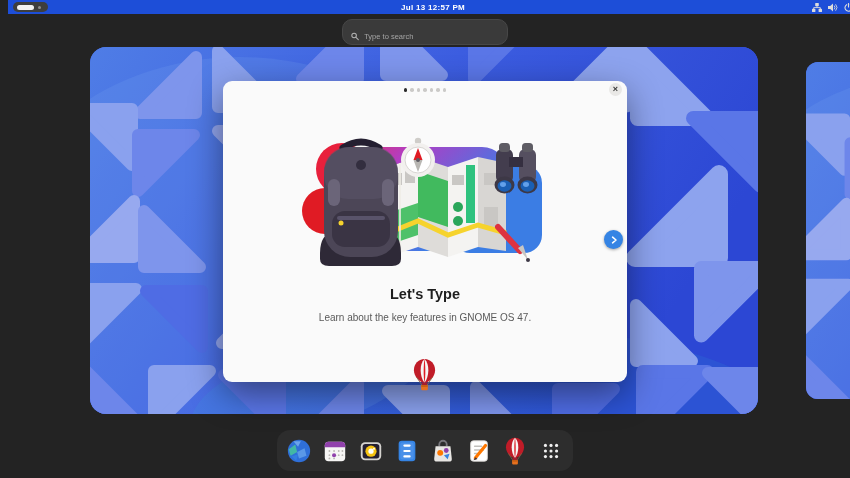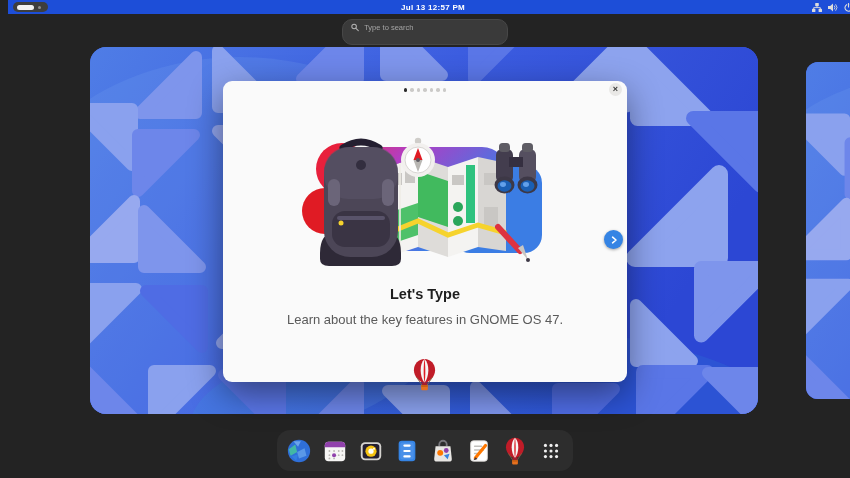--- a/index.html
+++ b/index.html
@@ -12,39 +12,39 @@
   .topbar{position:absolute;left:8px;top:0;width:850px;height:14px;background:#1d4ed8;
     display:flex;align-items:center;justify-content:space-between;padding:0 5px;box-sizing:border-box;z-index:20}
   .clock{position:absolute;left:0;right:0;text-align:center;color:#ffffff;font-size:8px;font-weight:bold;letter-spacing:.3px}
   .ws-indicator{position:relative;width:35px;height:10px;background:#3e3e3e;border-radius:5px;z-index:2}
   .ws-pill{position:absolute;left:4px;top:2.5px;width:17px;height:5px;border-radius:2.5px;background:#f2f2f2}
   .ws-dot{position:absolute;left:25px;top:3.5px;width:3px;height:3px;border-radius:50%;background:#8f8f8f}
   .status{display:flex;gap:6px;align-items:center;z-index:2}
   .status svg{display:block}
   
   .searchbar{position:absolute;top:19px;left:50%;transform:translateX(-50%);width:166px;height:14px;
-    background:#3a3a3a;border:1px solid #474747;border-radius:10px;display:flex;align-items:flex-end;
+    background:#3a3a3a;border:1px solid #474747;border-radius:10px;display:flex;align-items:flex-start;
     gap:5px;padding:12px 8px;box-sizing:border-box;z-index:20}
   .searchbar input{background:transparent;border:0;outline:0;width:100%;color:#cfcfcf;font-size:7.5px;font-family:inherit;padding:0}
   .searchbar input::placeholder{color:#a5a5a5}
   
   .workspace{position:absolute;left:90px;top:47px;width:668px;height:367px;border-radius:16px;overflow:hidden;background:#3c5de0}
   .workspace svg.wp{position:absolute;left:0;top:0}
   .workspace2{position:absolute;left:806px;top:62px;width:44px;height:337px;border-radius:12px 0 0 12px;overflow:hidden;background:#3c5de0}
   
   .dialog{position:absolute;left:223px;top:81px;width:404px;height:301px;background:#fafafa;border-radius:9px;
     box-shadow:0 12px 34px rgba(0,0,0,.45);z-index:10}
   .dots{position:absolute;top:7px;left:0;right:0;display:flex;justify-content:center;gap:3px}
   .dot{width:3.5px;height:3.5px;border-radius:50%;background:#cbcac8}
   .dot.active{background:#2b2b2b}
   .close-btn{position:absolute;top:2px;right:5px;width:13px;height:13px;border-radius:50%;background:#e9e8e6;
     color:#363636;font-size:9px;line-height:13px;text-align:center;cursor:default;font-weight:bold}
   .illustration{position:absolute;top:54px;left:50%;transform:translateX(-50%)}
   .dialog-title{position:absolute;top:205px;left:0;right:0;text-align:center;font-size:14.5px;font-weight:bold;color:#1e1e1e}
-  .dialog-sub{position:absolute;top:231px;left:0;right:0;text-align:center;font-size:13px;color:#5a5a5a}
+  .dialog-sub{position:absolute;top:231px;left:0;right:0;text-align:center;font-size:10px;color:#5a5a5a}
   .next-btn{position:absolute;top:149px;left:381px;width:19px;height:19px;border-radius:50%;background:#3584e4;
     display:flex;align-items:center;justify-content:center;box-shadow:0 1px 3px rgba(0,0,0,.35)}
   .window-app-icon{position:absolute;left:412px;top:358px;z-index:15}
   
   .dock{position:absolute;left:277px;top:430px;width:296px;height:41px;background:#2d2d2d;border-radius:13px;
     display:flex;align-items:center;justify-content:center;gap:8px;z-index:20}
   .dock-item{width:28px;height:28px;display:flex;align-items:center;justify-content:center}
 </style>
 </head>
 <body>

